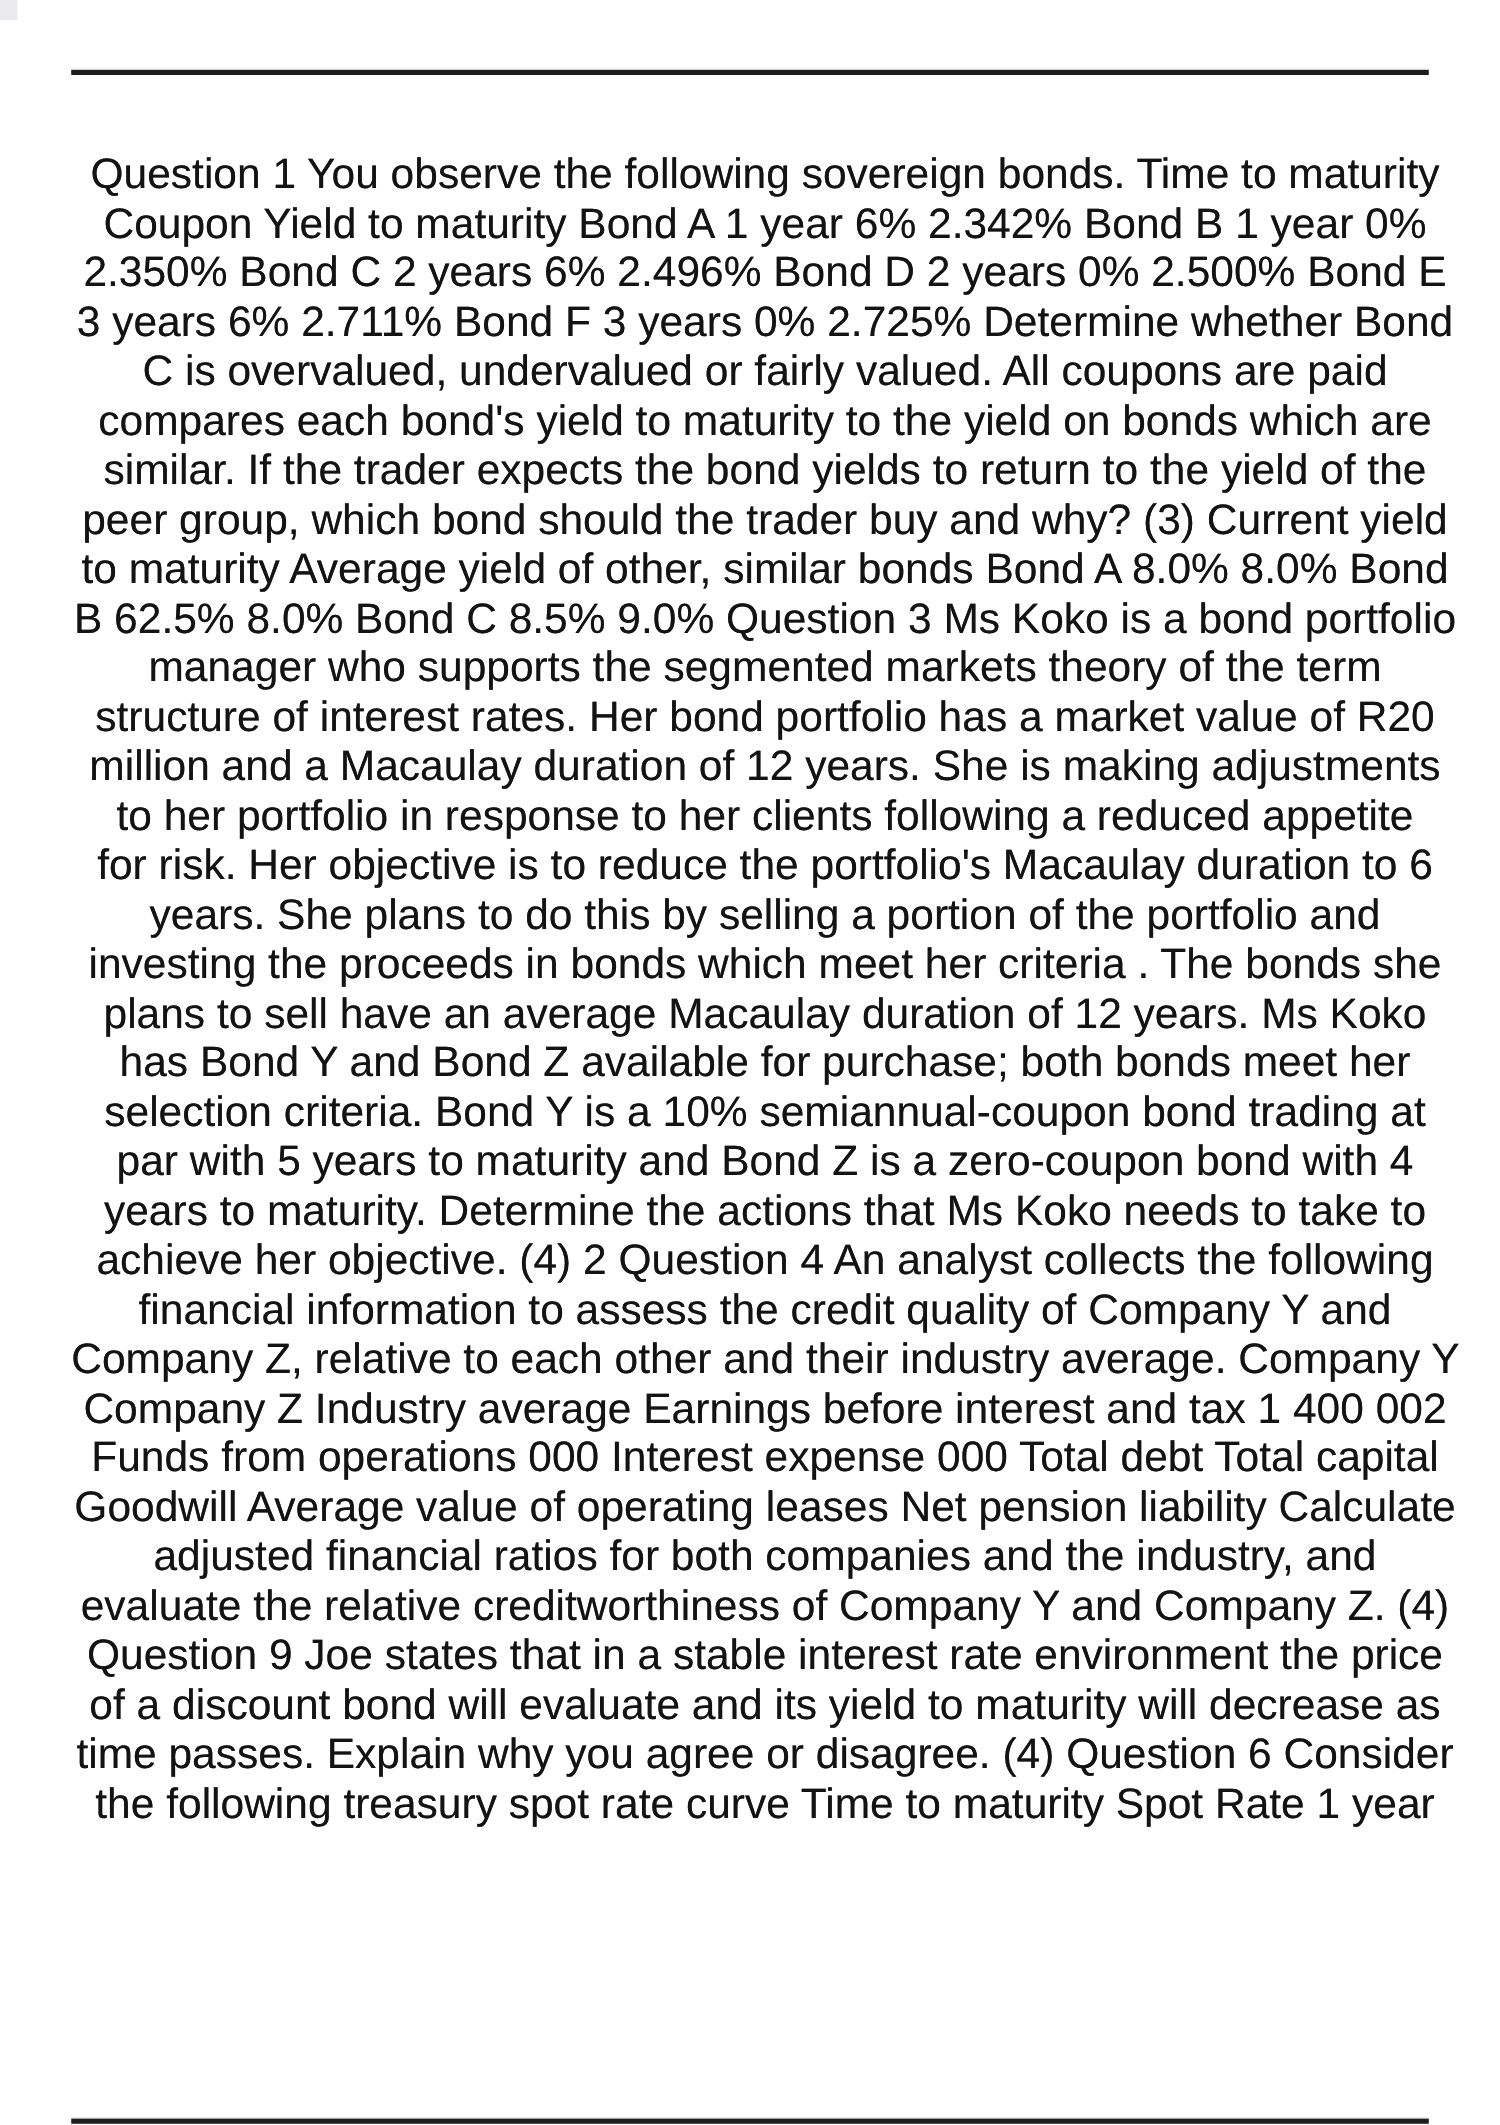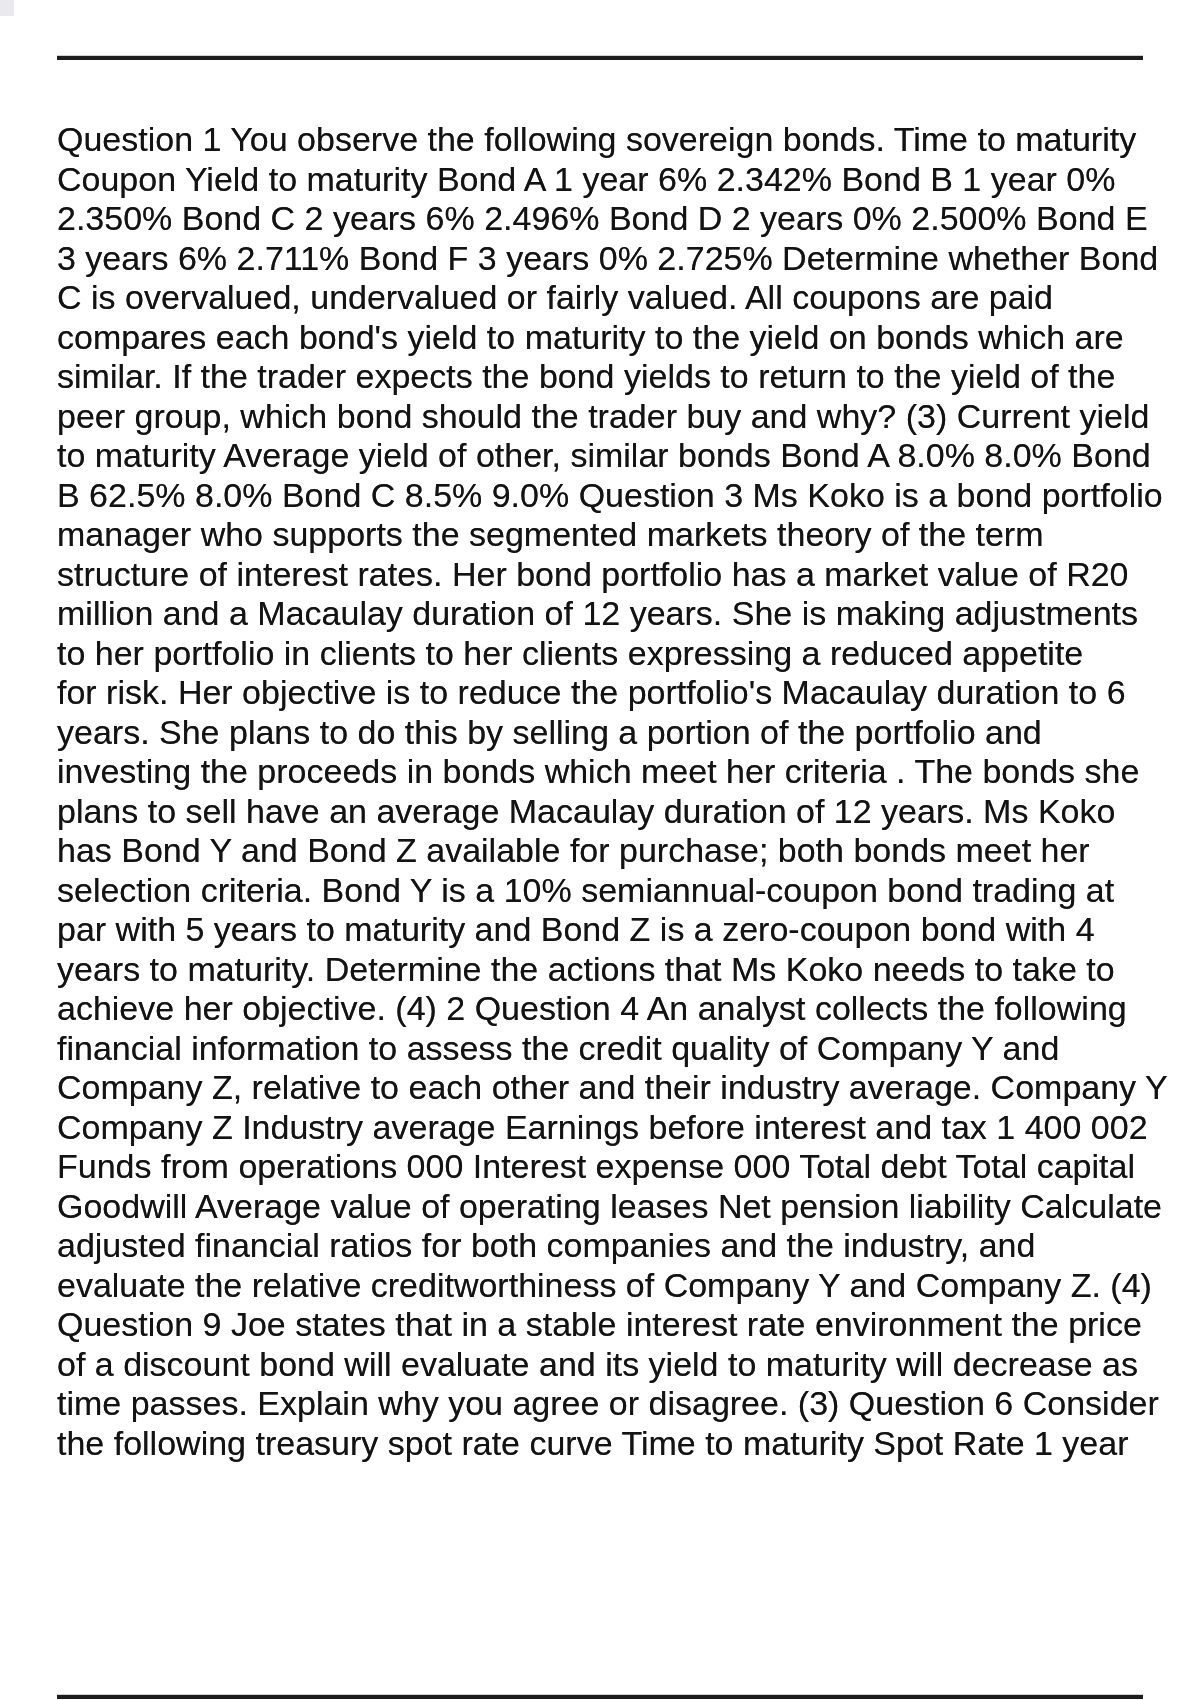--- a/index.html
+++ b/index.html
@@ -7,20 +7,21 @@
     padding: 0;
     background: #ffffff;
   }
   .page {
     position: relative;
     width: 1200px;
     height: 1700px;
     background: #ffffff;
     overflow: hidden;
     font-family: "Liberation Sans", "DejaVu Sans", sans-serif;
+    text-align: center;
   }
   .corner-artifact {
     position: absolute;
     left: 0;
     top: 0;
     width: 14px;
     height: 16px;
     background: #eaeaee;
   }
   .rule {
@@ -61,36 +62,36 @@
       <div class="line">3 years 6% 2.711% Bond F 3 years 0% 2.725% Determine whether Bond</div>
       <div class="line">C is overvalued, undervalued or fairly valued. All coupons are paid</div>
       <div class="line">compares each bond's yield to maturity to the yield on bonds which are</div>
       <div class="line">similar. If the trader expects the bond yields to return to the yield of the</div>
       <div class="line">peer group, which bond should the trader buy and why? (3) Current yield</div>
       <div class="line">to maturity Average yield of other, similar bonds Bond A 8.0% 8.0% Bond</div>
       <div class="line">B 62.5% 8.0% Bond C 8.5% 9.0% Question 3 Ms Koko is a bond portfolio</div>
       <div class="line">manager who supports the segmented markets theory of the term</div>
       <div class="line">structure of interest rates. Her bond portfolio has a market value of R20</div>
       <div class="line">million and a Macaulay duration of 12 years. She is making adjustments</div>
-      <div class="line">to her portfolio in clients to her clients expressing a reduced appetite</div>
+      <div class="line">to her portfolio in response to her clients following a reduced appetite</div>
       <div class="line">for risk. Her objective is to reduce the portfolio's Macaulay duration to 6</div>
       <div class="line">years. She plans to do this by selling a portion of the portfolio and</div>
       <div class="line">investing the proceeds in bonds which meet her criteria . The bonds she</div>
       <div class="line">plans to sell have an average Macaulay duration of 12 years. Ms Koko</div>
       <div class="line">has Bond Y and Bond Z available for purchase; both bonds meet her</div>
       <div class="line">selection criteria. Bond Y is a 10% semiannual-coupon bond trading at</div>
       <div class="line">par with 5 years to maturity and Bond Z is a zero-coupon bond with 4</div>
       <div class="line">years to maturity. Determine the actions that Ms Koko needs to take to</div>
       <div class="line">achieve her objective. (4) 2 Question 4 An analyst collects the following</div>
       <div class="line">financial information to assess the credit quality of Company Y and</div>
       <div class="line">Company Z, relative to each other and their industry average. Company Y</div>
       <div class="line">Company Z Industry average Earnings before interest and tax 1 400 002</div>
       <div class="line">Funds from operations 000 Interest expense 000 Total debt Total capital</div>
       <div class="line">Goodwill Average value of operating leases Net pension liability Calculate</div>
       <div class="line">adjusted financial ratios for both companies and the industry, and</div>
       <div class="line">evaluate the relative creditworthiness of Company Y and Company Z. (4)</div>
       <div class="line">Question 9 Joe states that in a stable interest rate environment the price</div>
       <div class="line">of a discount bond will evaluate and its yield to maturity will decrease as</div>
-      <div class="line">time passes. Explain why you agree or disagree. (3) Question 6 Consider</div>
+      <div class="line">time passes. Explain why you agree or disagree. (4) Question 6 Consider</div>
       <div class="line">the following treasury spot rate curve Time to maturity Spot Rate 1 year</div>
     </div>
   <div class="rule rule-bottom"></div>
 </div>
 
 </body></html>

